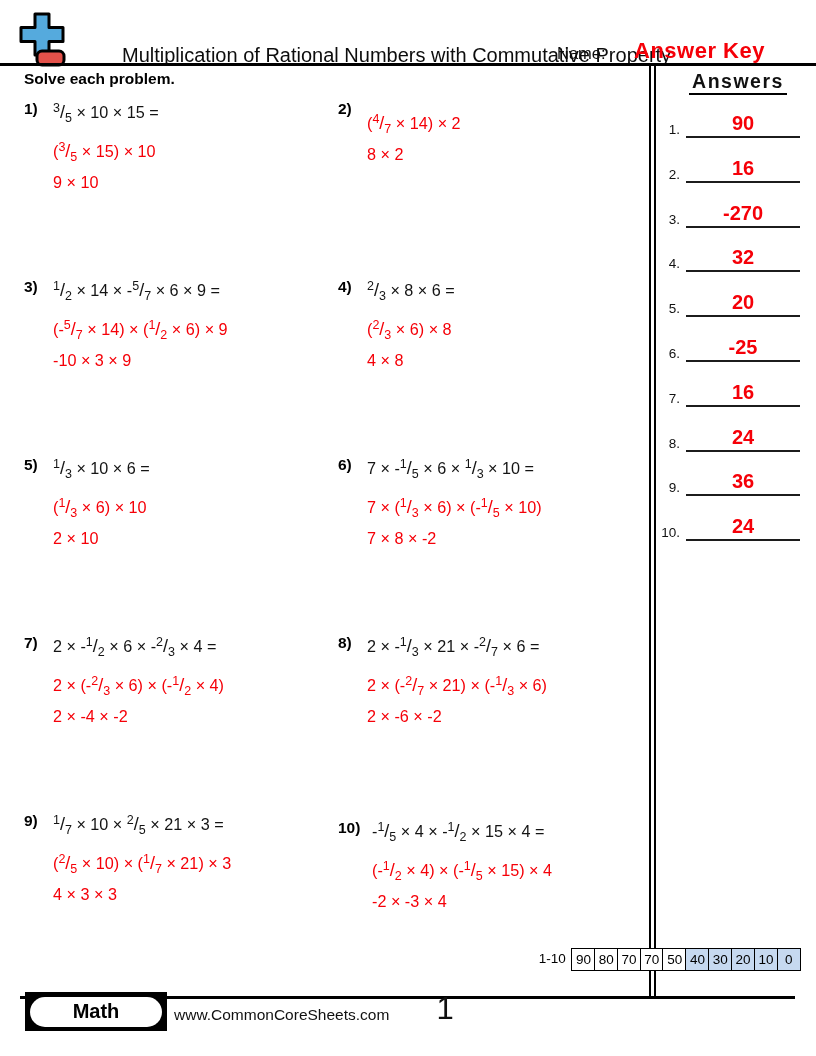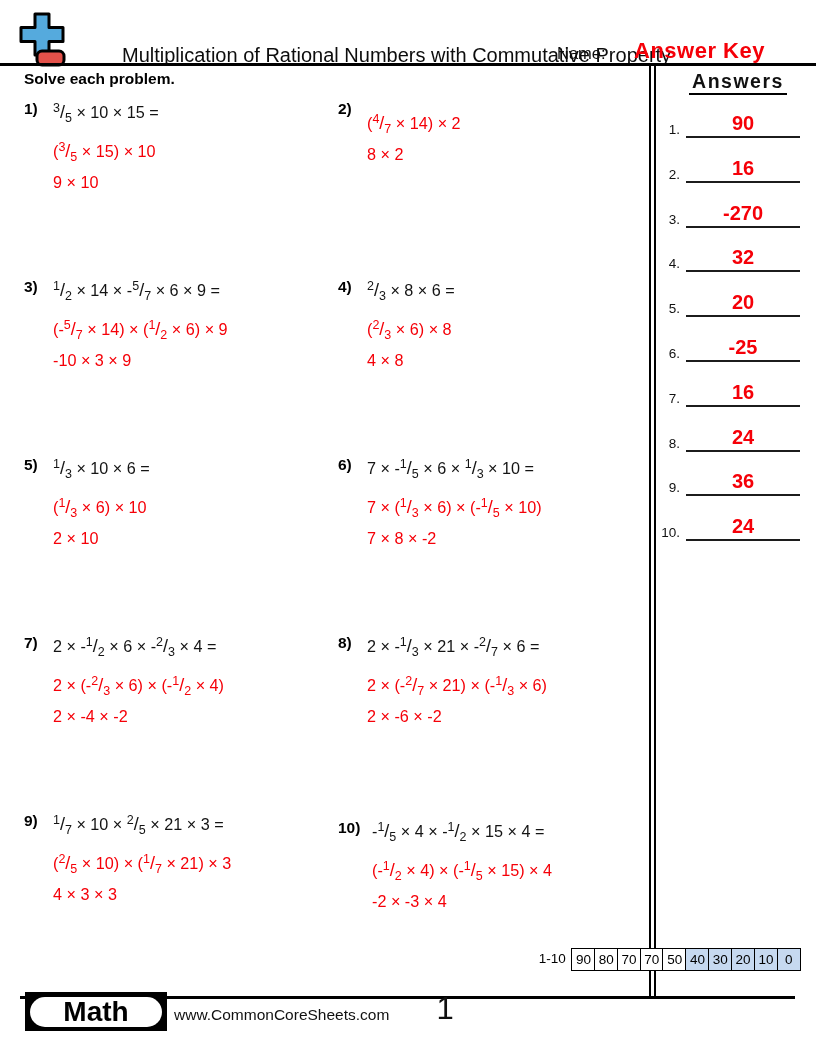--- a/index.html
+++ b/index.html
@@ -36,21 +36,21 @@
   .work.w2{margin-top:3px;}
   .fn{font-size:12.5px;position:relative;top:-6px;}
   .fd{font-size:12.5px;position:relative;top:4px;}
   .fsl{font-size:18px;}
 
   
   #footer-line{position:absolute;left:20px;top:996px;width:775px;height:2.6px;background:#000;}
   #math-badge{position:absolute;left:25px;top:992px;width:142px;height:39px;background:#000;}
   #math-badge .pill{position:absolute;left:5px;right:5px;top:4.5px;bottom:4.5px;background:#fff;
                     border-radius:16px;display:flex;align-items:center;justify-content:center;}
-  #math-badge .pill span{font-size:28px;font-weight:bold;color:#000;}
+  #math-badge .pill span{font-size:20px;font-weight:bold;color:#000;}
   #website{position:absolute;left:174px;top:1006px;font-size:15.5px;color:#101010;}
   #page-number{position:absolute;left:400px;top:991px;width:90px;text-align:center;font-size:31px;color:#101010;}
   #scale{position:absolute;right:15px;top:948px;display:flex;align-items:flex-start;}
   #scale-label{font-size:13.5px;margin:3px 7px 0 0;color:#000;}
   .scell{width:22.5px;height:20.5px;border:1.7px solid #000;margin-left:-1.7px;display:flex;
          align-items:center;justify-content:center;font-size:13.5px;color:#000;background:#fff;}
   .scell.shaded{background:var(--scale-blue);}
 </style>
 </head>
 <body>

